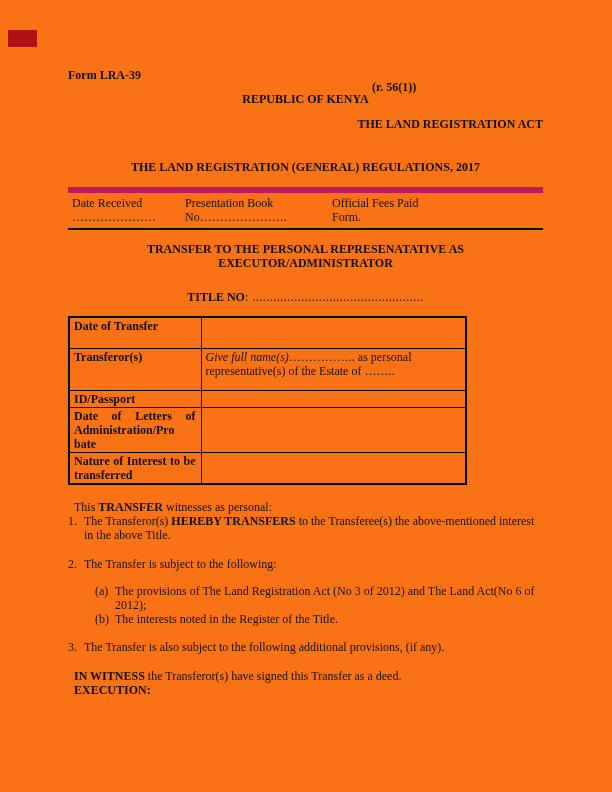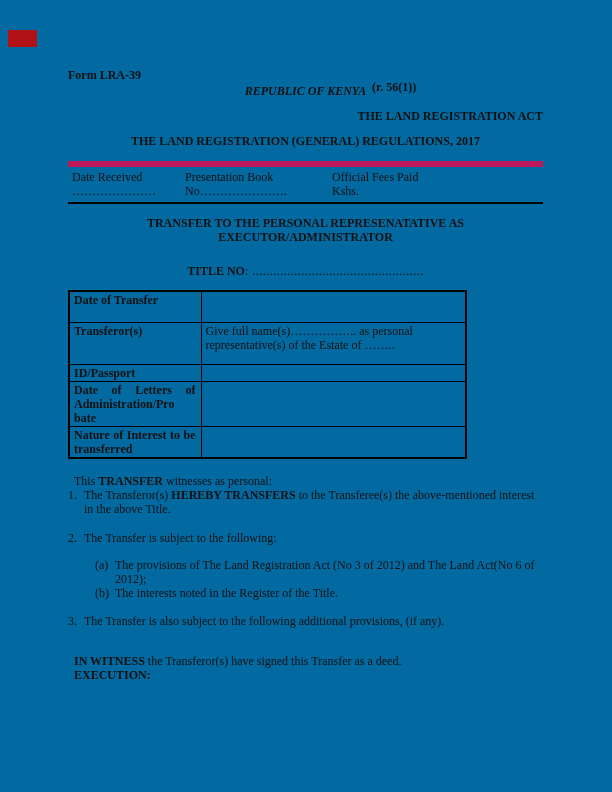--- a/index.html
+++ b/index.html
@@ -3,34 +3,34 @@
 <meta charset="utf-8">
 <style>
   * { margin: 0; padding: 0; box-sizing: border-box; }
   html, body { background: #ffffff; }
   body {
     width: 612px; height: 792px;
     font-family: "Liberation Serif", "DejaVu Serif", serif;
     font-size: 12px; line-height: 14px; color: #111;
     position: relative; overflow: hidden;
   }
-  .page { position: absolute; inset: 0; background: #0369a1; }
+  .page { position: absolute; inset: 0; background: #f97316; }
   .red-mark { position: absolute; left: 8px; top: 30px; width: 29px; height: 17px; background: #b11215; }
   .content { position: absolute; left: 68px; top: 68px; width: 475px; }
   .bold { font-weight: bold; }
-  .italic { }
+  .italic { font-style: italic; }
   .center { text-align: center; }
 
   .header-row { position: relative; height: 14px; }
   .header-row .form-no { position: absolute; left: 0; top: 0; font-weight: bold; }
   .header-row .rule-ref { position: absolute; left: 304px; top: 12px; font-weight: bold; }
 
-  .h-republic { margin-top: 2px; font-style: italic; }
+  .h-republic { margin-top: 10px; }
   .h-act { margin-top: 11px; text-align: right; }
-  .h-regs { margin-top: 11px; font-family: Liberation Serif, serif; }
+  .h-regs { margin-top: 29px; font-family: Liberation Serif, serif; }
 
   .fees { margin-top: 13px; border-top: 6px solid #be185d; border-bottom: 2px solid #000;
           display: flex; padding: 3px 0 4px 4px; }
   .fees-col1 { width: 113px; }
   .fees-col2 { width: 147px; }
   .fees-col3 { flex: 1; }
 
   .doc-title { margin-top: 12px; font-weight: bold; }
   .title-no { margin-top: 20px; font-weight: bold; }
   .title-no .dots { font-weight: normal; letter-spacing: 0.5px; }
@@ -49,21 +49,21 @@
   .clauses { margin-top: 15px; }
   .p-intro { margin-left: 6px; }
   .li { display: flex; }
   .li .marker { width: 16px; flex: 0 0 16px; }
   .li .txt { flex: 1; }
   .li-sub { display: flex; margin-left: 27px; }
   .li-sub .marker { width: 20px; flex: 0 0 20px; }
   .mt1 { margin-top: 15px; }
   .mt2 { margin-top: 13px; }
   .mt3 { margin-top: 14px; }
-  .witness { margin-left: 6px; margin-top: 26px; }
+  .witness { margin-left: 6px; margin-top: 15px; }
   .execution { margin-left: 6px; font-weight: bold; }
 </style>
 </head>
 <body>
 
 <div class="page">
 
   <div class="red-mark"></div>
 
   <div class="content">
@@ -81,21 +81,21 @@
       <div class="fees-col1">
         <div>Date Received</div>
         <div>…………………</div>
       </div>
       <div class="fees-col2">
         <div>Presentation Book</div>
         <div>No………………….</div>
       </div>
       <div class="fees-col3">
         <div>Official Fees Paid</div>
-        <div>Kshs.</div>
+        <div>Form.</div>
       </div>
     </div>
 
     <div class="doc-title center">
       <div>TRANSFER TO THE PERSONAL REPRESENATATIVE AS</div>
       <div>EXECUTOR/ADMINISTRATOR</div>
     </div>
 
     <div class="title-no center">
       <span>TITLE NO</span><span class="dots">: .................................................</span>

